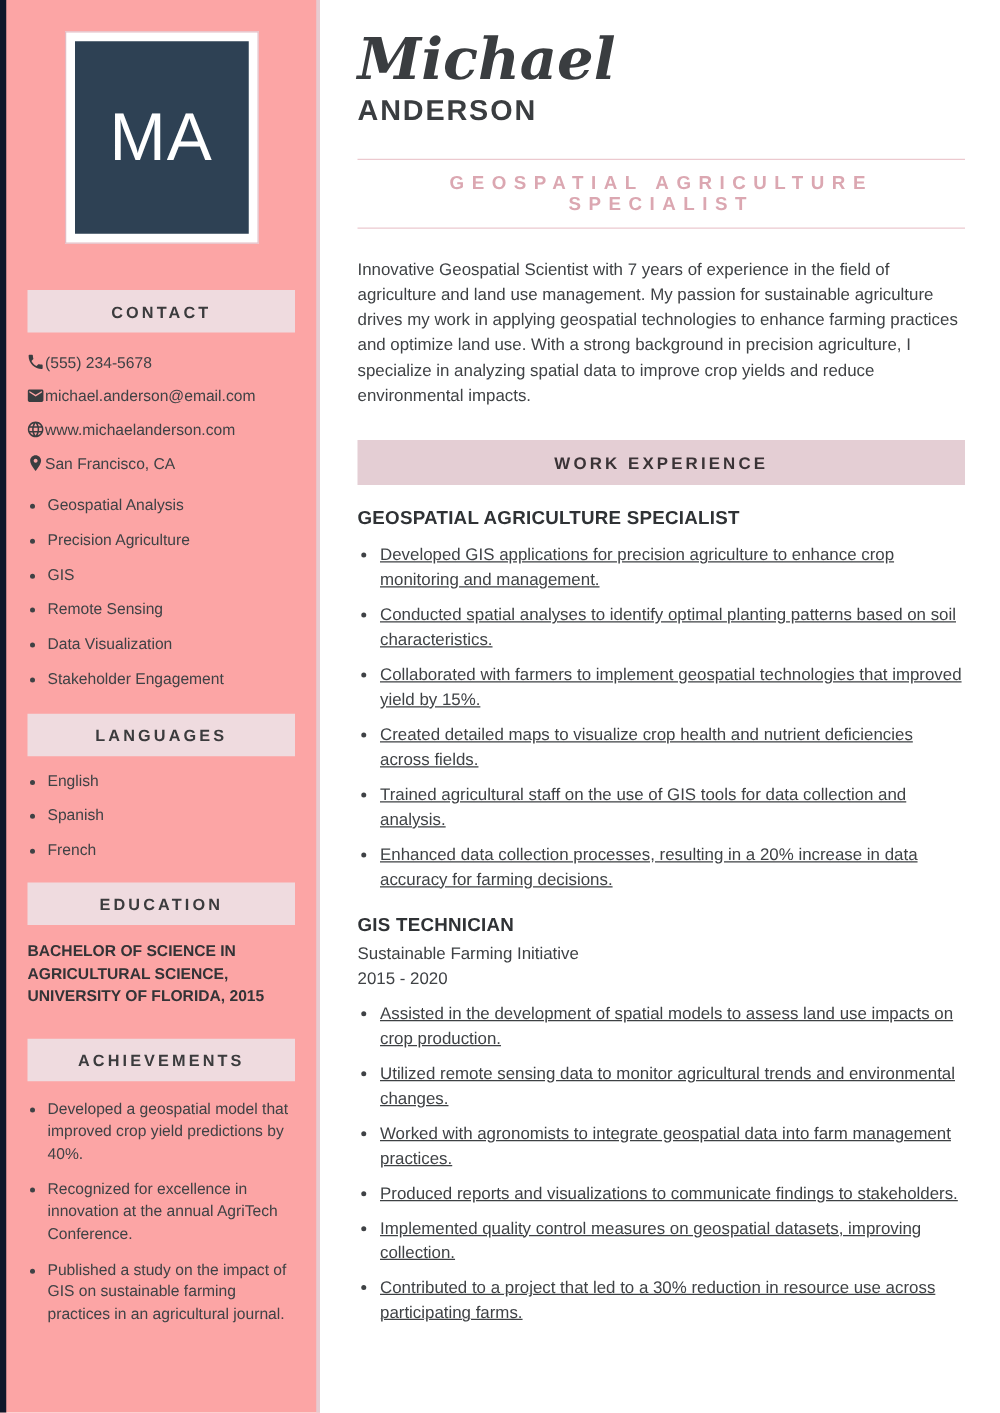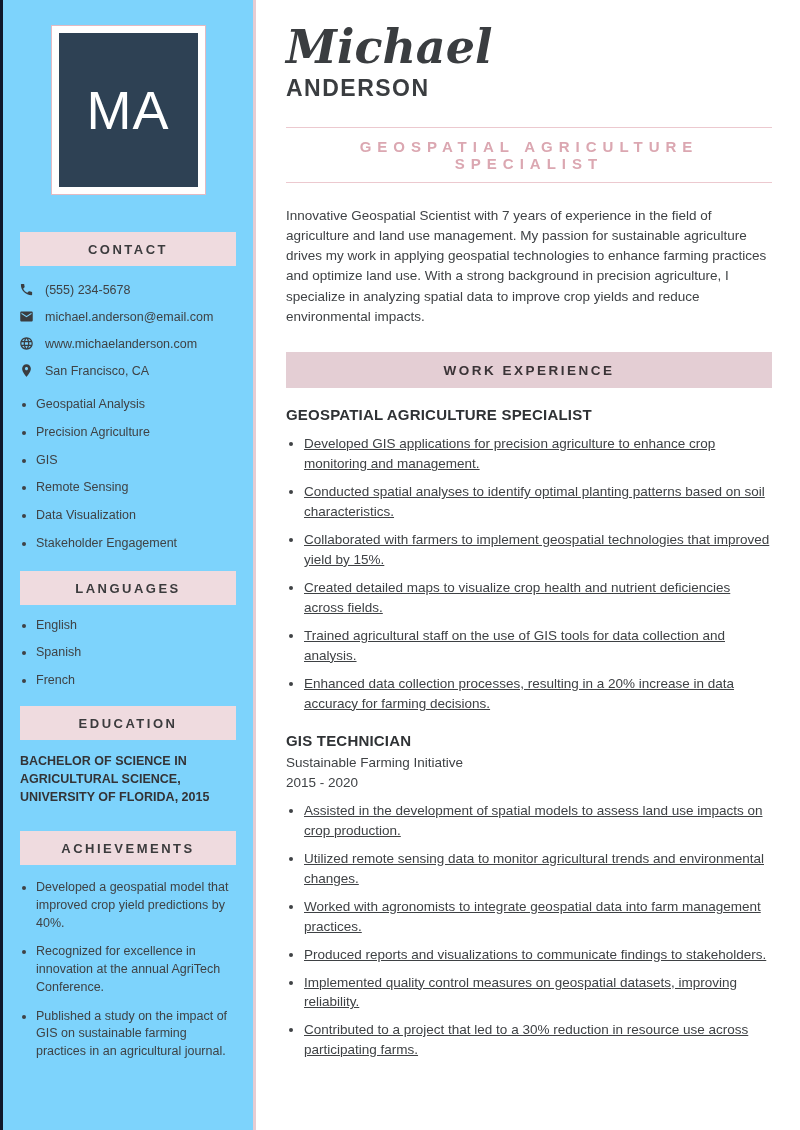--- a/index.html
+++ b/index.html
@@ -9,22 +9,22 @@
     background: #ffffff;
     color: #3e4144;
     position: relative;
     overflow: hidden;
   }
 
   
   .sidebar {
     position: absolute; left: 0; top: 0;
     width: 256px; height: 1130px;
-    background: #7dd3fc;
-    border-left: 3px solid #0f172a;
+    background: #fca5a5;
+    border-left: 5px solid #0f172a;
     border-right: 3px solid #e6ccd2;
   }
   .avatar-frame {
     width: 155px; height: 170px;
     margin: 25px auto 0 auto;
     background: #ffffff;
     border: 1px solid #e3bac2;
     padding: 7px;
   }
   .avatar-box {
@@ -47,21 +47,20 @@
   }
   .band-contact { margin-top: 37px; }
   .band-skills { margin-top: 18px; }
   .band-languages { margin-top: 18px; }
   .band-education { margin-top: 16px; }
   .band-achievements { margin-top: 25px; }
 
   .contact-list { padding: 10px 16px 0 16px; }
   .contact-row {
     display: flex; align-items: center;
-    gap: 11px;
     min-height: 27px;
     font-size: 12.5px; color: #3f4245;
   }
   .contact-row svg { flex: 0 0 auto; display: block; }
 
   .side-list {
     list-style: disc outside;
     padding: 12px 16px 0 33px;
   }
   .side-list li {
@@ -242,18 +241,18 @@
   <section class="job">
     <div class="job-role">GIS TECHNICIAN</div>
     <div class="job-company">Sustainable Farming Initiative</div>
     <div class="job-dates">2015 - 2020</div>
     <ul class="job-bullets">
 
     <li>Assisted in the development of spatial models to assess land use impacts on crop production.</li>
         <li>Utilized remote sensing data to monitor agricultural trends and environmental changes.</li>
         <li>Worked with agronomists to integrate geospatial data into farm management practices.</li>
         <li>Produced reports and visualizations to communicate findings to stakeholders.</li>
-        <li>Implemented quality control measures on geospatial datasets, improving reliability.</li>
+        <li>Implemented quality control measures on geospatial datasets, improving collection.</li>
         <li>Contributed to a project that led to a 30% reduction in resource use across participating farms.</li>
       </ul>
   </section>
 
 </main>
 
 </body></html>

